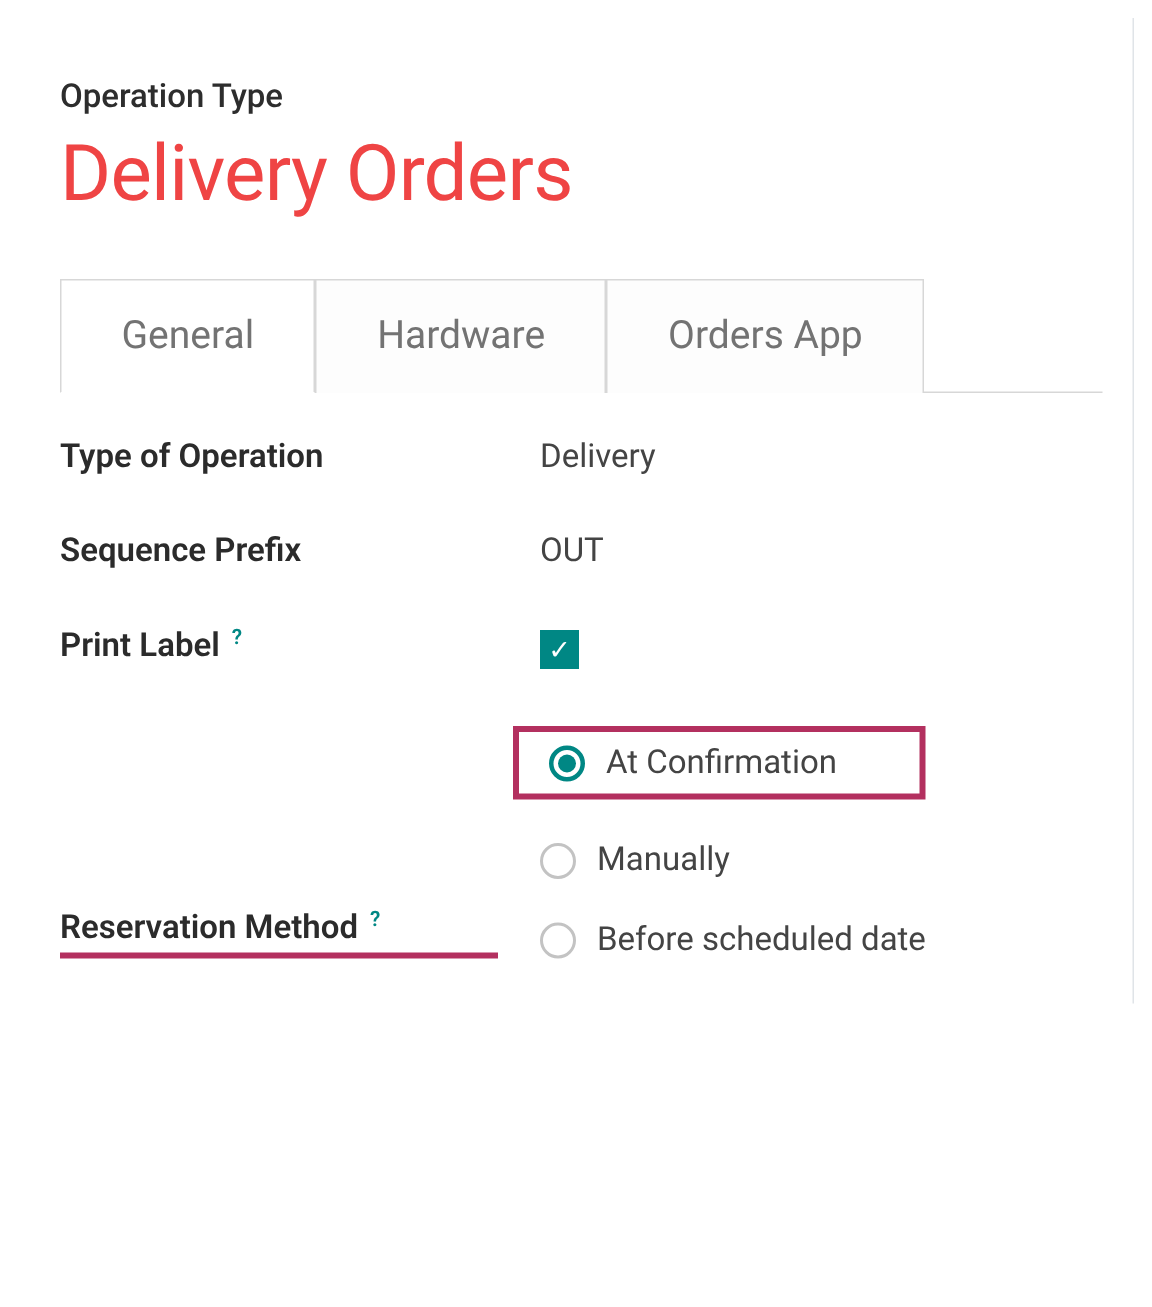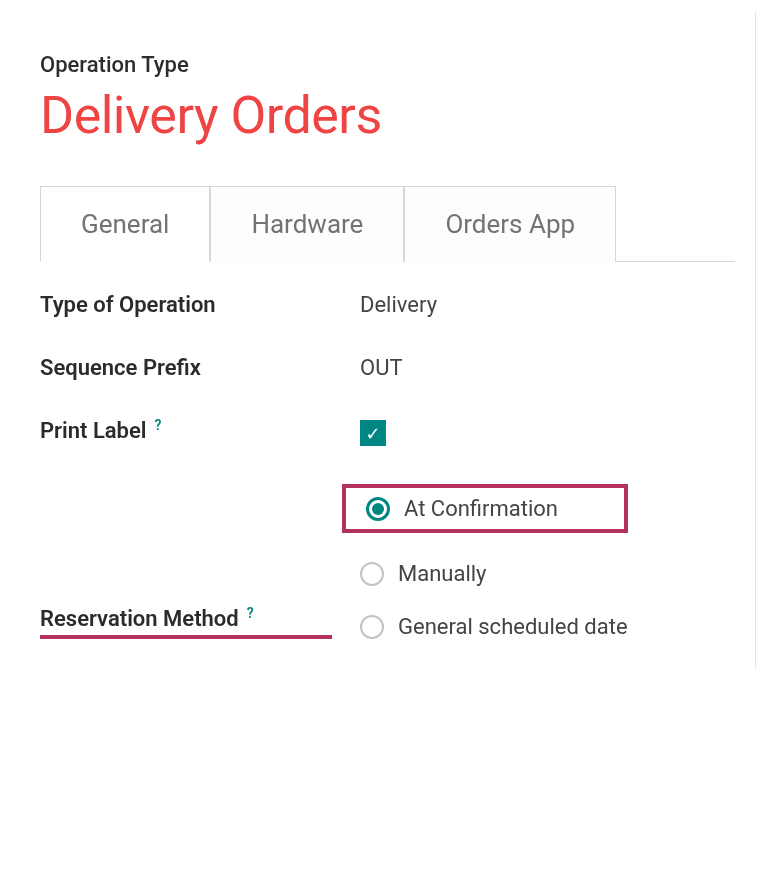--- a/index.html
+++ b/index.html
@@ -211,18 +211,18 @@
           <span class="radio-circle selected"></span>
           <span class="radio-label">At Confirmation</span>
         </div>
       </div>
       <div class="radio-option">
         <span class="radio-circle"></span>
         <span class="radio-label">Manually</span>
       </div>
       <div class="radio-option">
         <span class="radio-circle"></span>
-        <span class="radio-label">General scheduled date</span>
+        <span class="radio-label">Before scheduled date</span>
       </div>
     </div>
   </div>
 
 </div>
 
 </body></html>

